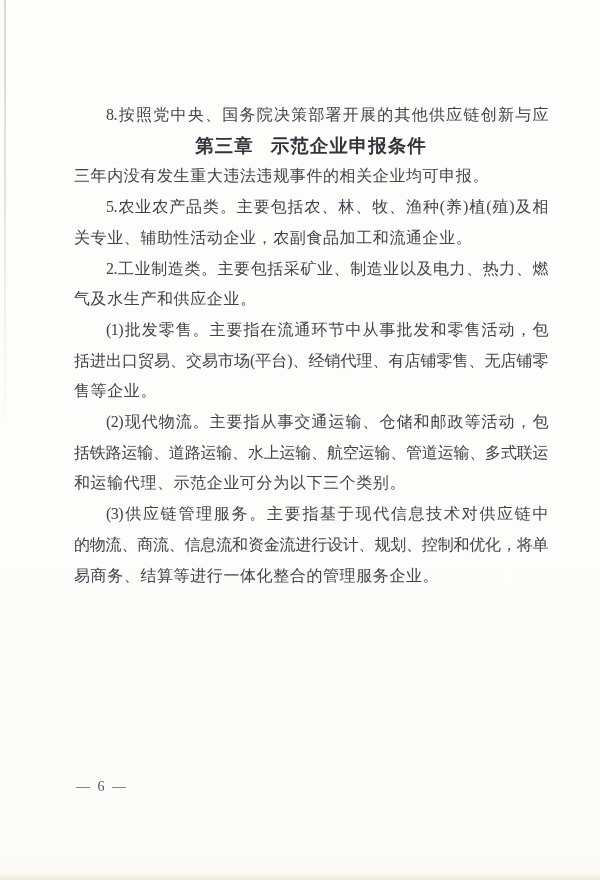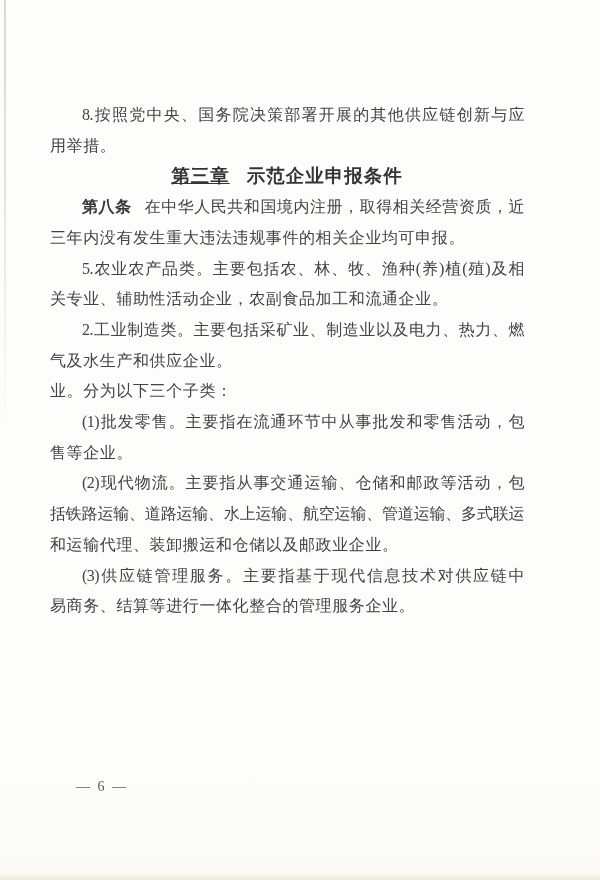--- a/index.html
+++ b/index.html
@@ -15,21 +15,21 @@
     position:absolute;left:4px;top:0;width:2px;height:430px;
     background:linear-gradient(180deg,#cfccc2 0%,#dcd9d0 40%,rgba(220,217,208,0) 100%);
     opacity:.75;
   }
   .edge-bottom{
     position:absolute;left:0;bottom:0;width:100%;height:7px;
     background:linear-gradient(180deg,rgba(236,229,210,0) 0%,#ece5d2 100%);
     opacity:.8;
   }
   .content{
-    position:absolute;left:50px;top:100px;width:474px;
+    position:absolute;left:74px;top:100px;width:474px;
     font-size:16px;line-height:30.7px;
   }
   .line{
     letter-spacing:-0.5px;
     text-align:justify;
     text-align-last:justify;
     white-space:nowrap;
   }
   .line.full{white-space:normal;}
   .line.last{
@@ -42,60 +42,57 @@
     font-family:"Liberation Sans","DejaVu Sans",sans-serif;
     margin-right:13px;
   }
   .heading{
     line-height:30.7px;
     text-align:center;text-align-last:center;
     font-weight:700;color:#33333a;
     font-family:"Liberation Sans","DejaVu Sans",sans-serif;
     font-size:18.5px;letter-spacing:1px;
   }
-  .heading .chapter{margin-right:17px;text-decoration:underline;}
+  .heading .chapter{margin-right:17px;}
   .page-number{
     position:absolute;left:76px;top:779px;
     font-size:14px;color:#55555c;letter-spacing:2px;
   }
 </style>
 </head>
 <body>
 
 <div class="page">
   <div class="edge-left"></div>
   <div class="edge-bottom"></div>
 
   <div class="content">
     <div class="line full indent">8.按照党中央、国务院决策部署开展的其他供应链创新与应</div>
-    <div class="line last">用举措。</div>
 
     <div class="heading">
       <span class="chapter">第三章</span><span>示范企业申报条件</span>
     </div>
 
-    <div class="line full indent">
-      <span class="label">第八条</span><span>在中华人民共和国境内注册，取得相关经营资质，近</span>
-    </div>
     <div class="line last">三年内没有发生重大违法违规事件的相关企业均可申报。</div>
 
 
     <div class="line full indent">5.农业农产品类。主要包括农、林、牧、渔种(养)植(殖)及相</div>
     <div class="line last">关专业、辅助性活动企业，农副食品加工和流通企业。</div>
 
     <div class="line full indent">2.工业制造类。主要包括采矿业、制造业以及电力、热力、燃</div>
     <div class="line last">气及水生产和供应企业。</div>
 
-    <div class="line last">业。分为以下三个子类：</div>
 
     <div class="line full indent">(1)批发零售。主要指在流通环节中从事批发和零售活动，包</div>
+    <div class="line full">括进出口贸易、交易市场(平台)、经销代理、有店铺零售、无店铺零</div>
     <div class="line last">售等企业。</div>
 
     <div class="line full indent">(2)现代物流。主要指从事交通运输、仓储和邮政等活动，包</div>
     <div class="line full">括铁路运输、道路运输、水上运输、航空运输、管道运输、多式联运</div>
-    <div class="line last">和运输代理、装卸搬运和仓储以及邮政业企业。</div>
+    <div class="line last">和运输代理、示范企业可分为以下三个类别。</div>
 
     <div class="line full indent">(3)供应链管理服务。主要指基于现代信息技术对供应链中</div>
+    <div class="line full">的物流、商流、信息流和资金流进行设计、规划、控制和优化，将单</div>
     <div class="line last">易商务、结算等进行一体化整合的管理服务企业。</div>
   </div>
 
   <div class="page-number">— 6 —</div>
 </div>
 
 </body></html>

